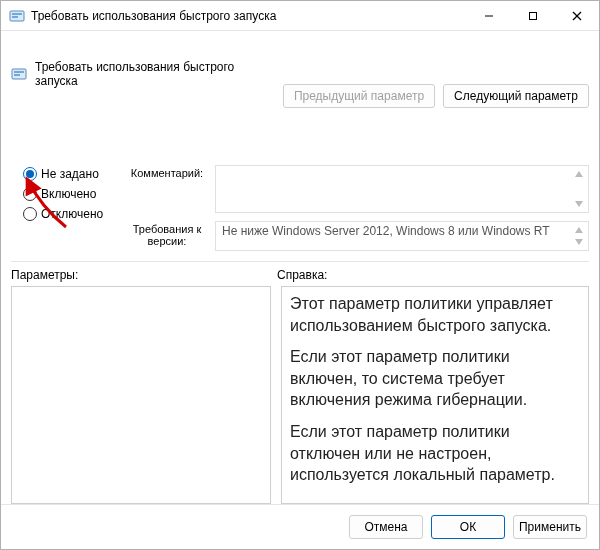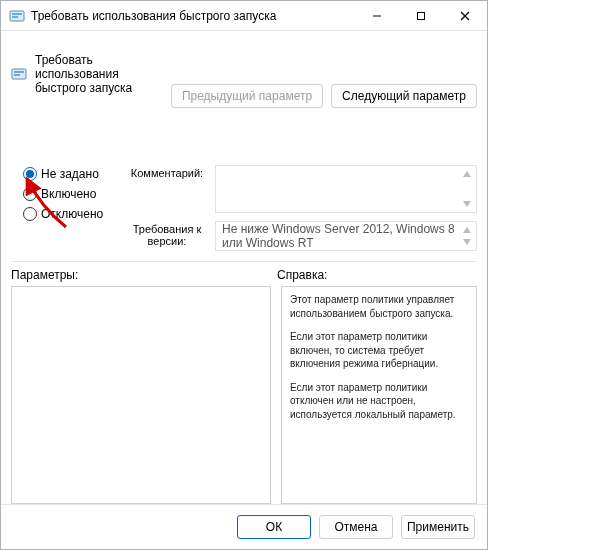--- a/index.html
+++ b/index.html
@@ -5,21 +5,21 @@
   * { box-sizing: border-box; }
   html, body {
     margin: 0; padding: 0;
     width: 600px; height: 550px;
     font-family: "Segoe UI", Tahoma, sans-serif;
     font-size: 12px;
     color: #000;
     background: #fff;
     overflow: hidden;
   }
-  .window { width: 488px; height: 550px; border: 1px solid #b0b0b0; display: flex; flex-direction: column; }
+  .window { width: 600px; height: 550px; border: 1px solid #b0b0b0; display: flex; flex-direction: column; }
   .titlebar {
     height: 30px; display: flex; align-items: center; padding: 0 0 0 8px;
     border-bottom: 1px solid #e5e5e5;
   }
   .titlebar-icon { width: 16px; height: 16px; margin-right: 6px; }
   .titlebar-text { flex: 1; font-size: 12px; color: #000; }
   .win-btn { width: 44px; height: 30px; display: flex; align-items: center; justify-content: center; }
   .header-row {
     display: flex; align-items: center; padding: 8px 10px; gap: 8px;
   }
@@ -44,37 +44,37 @@
   .radio-outer.selected { border-color: #0067c0; }
   .radio-inner {
     width: 8px; height: 8px; border-radius: 50%; background: #0067c0;
   }
   .fields-col { flex: 1; display: grid; grid-template-columns: 80px 1fr; row-gap: 8px; column-gap: 8px; align-items: start; }
   .field-label { font-size: 11px; padding-top: 2px; text-align: center; }
   .sunken {
     border: 1px solid #e0e0e0; background: #fff; position: relative;
   }
   .comment-box { height: 48px; }
-  .version-box { height: 30px; display: flex; align-items: center; padding: 2px 14px 2px 6px; color: #555; font-size: 12px; }
+  .version-box { height: 30px; display: flex; padding: 2px 14px 2px 6px; color: #555; font-size: 12px; }
   .scroll-arrow {
     position: absolute; right: 2px; width: 14px; height: 12px;
     display: flex; align-items: center; justify-content: center; color: #888;
   }
   .scroll-arrow.up { top: 2px; }
   .scroll-arrow.down { bottom: 2px; }
   .divider { height: 1px; background: #e5e5e5; margin: 6px 10px; }
   .midbar { display: flex; padding: 0 10px 4px 10px; gap: 6px; }
   .midbar .left { width: 260px; }
   .midbar .right { flex: 1; }
   .panels { display: flex; padding: 0 10px; gap: 10px; flex: 1; min-height: 0; }
   .panel-left, .panel-right {
     border: 1px solid #cfcfcf; background: #fff; overflow: hidden; position: relative;
   }
   .panel-left { width: 260px; }
-  .panel-right { flex: 1; padding: 6px 8px; font-size: 10px; line-height: 1.35; color: #222; }
+  .panel-right { flex: 1; padding: 6px 8px; font-size: 16px; line-height: 1.35; color: #222; }
   .panel-right p { margin: 0 0 10px 0; }
   .footer {
     display: flex; justify-content: flex-end; gap: 8px; padding: 10px 12px;
     border-top: 1px solid #e5e5e5;
   }
   .btn {
     min-width: 74px; height: 24px; border: 1px solid #cfcfcf; border-radius: 3px;
     background: #fdfdfd; font-size: 12px; display: flex; align-items: center; justify-content: center;
     cursor: default;
   }
@@ -201,24 +201,24 @@
   <div class="panels">
     <div class="panel-left"></div>
     <div class="panel-right">
       <p>Этот параметр политики управляет использованием быстрого запуска.</p>
       <p>Если этот параметр политики включен, то система требует включения режима гибернации.</p>
       <p>Если этот параметр политики отключен или не настроен, используется локальный параметр.</p>
     </div>
   </div>
 
   <div class="footer">
+    <div class="btn">
+        <span>Отмена</span>
+      </div>
     <div class="btn primary">
         <span>ОК</span>
       </div>
     <div class="btn">
-        <span>Отмена</span>
-      </div>
-    <div class="btn">
         <span>Применить</span>
       </div>
   </div>
 
 </div>
 
 </body></html>

